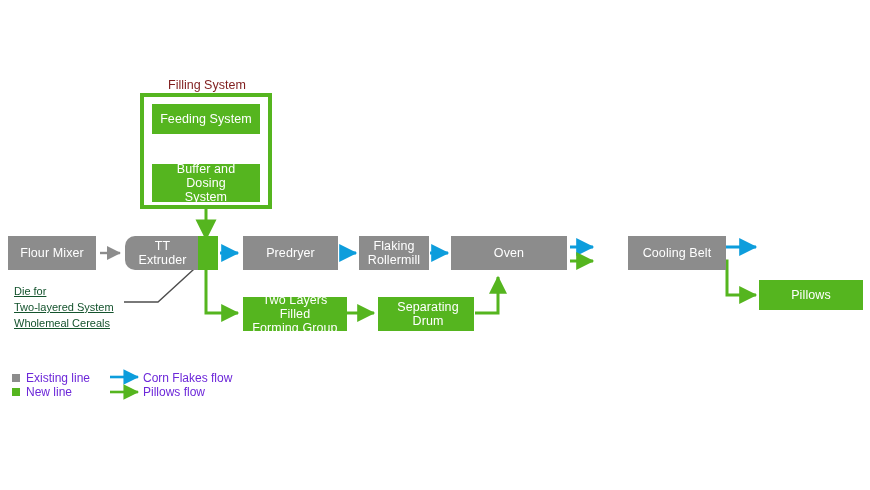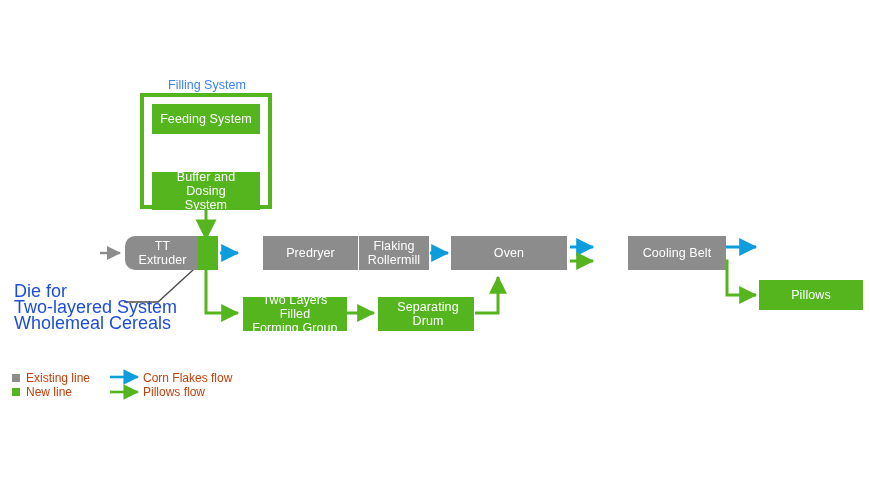--- a/index.html
+++ b/index.html
@@ -35,43 +35,44 @@
   .blue  { background: #0d9ddc; }
 
   .group-frame {
     position: absolute;
     border: 4px solid #55b51f;
     background: #ffffff;
     box-sizing: border-box;
   }
   .group-title {
     position: absolute;
-    color: #3b82f6;
+    color: #7f1d1d;
     font-size: 12.5px;
     white-space: nowrap;
   }
   .callout {
     position: absolute;
-    color: #1d4ed8;
-    font-size: 18px;
+    color: #14532d;
+    font-size: 11px;
     line-height: 16px;
     white-space: nowrap;
+    text-decoration: underline;
   }
   svg.layer {
     position: absolute;
     left: 0;
     top: 0;
     width: 870px;
     height: 490px;
     overflow: visible;
   }
   .legend {
     position: absolute;
     font-size: 12px;
-    color: #c2410c;
+    color: #6d28d9;
   }
   .legend-row {
     display: flex;
     align-items: center;
     height: 14px;
   }
   .swatch {
     width: 8px;
     height: 8px;
     margin-right: 6px;
@@ -135,34 +136,37 @@
   </svg>
 
   <div class="group-title" style="left:168px; top:78px;">Filling System</div>
 
   <div class="group-frame" style="left:140px; top:93px; width:132px; height:116px;"></div>
 
   <div class="box green" style="left:152px; top:104px; width:108px; height:30px;">
     <span>Feeding System</span>
   </div>
 
-  <div class="box green" style="left:152px; top:172px; width:108px; height:38px; flex-direction:column;">
+  <div class="box green" style="left:152px; top:164px; width:108px; height:38px; flex-direction:column;">
     <span>Buffer and Dosing</span>
     <span>System</span>
   </div>
 
+  <div class="box gray" style="left:8px; top:236px; width:88px; height:34px;">
+    <span>Flour Mixer</span>
+  </div>
 
   <div class="box gray" style="left:125px; top:236px; width:93px; height:34px; flex-direction:column; justify-content:center; padding-right:22px;border-radius:10px;">
     <span>TT</span>
     <span>Extruder</span>
   </div>
 
   <div class="box green" style="left:198px; top:236px; width:20px; height:34px;"></div>
 
-  <div class="box gray" style="left:243px; top:236px; width:95px; height:34px;margin-left:20px;">
+  <div class="box gray" style="left:243px; top:236px; width:95px; height:34px;">
     <span>Predryer</span>
   </div>
 
   <div class="box gray" style="left:451px; top:236px; width:116px; height:34px;">
     <span>Oven</span>
   </div>
 
   <div class="box gray" style="left:359px; top:236px; width:70px; height:34px; flex-direction:column;">
     <span>Flaking</span>
     <span>Rollermill</span>

